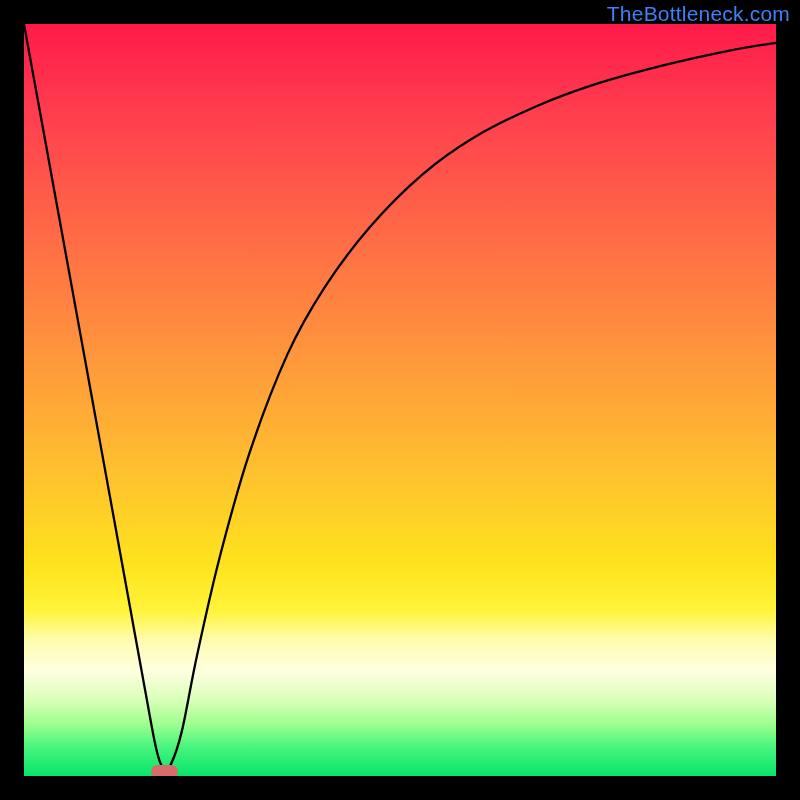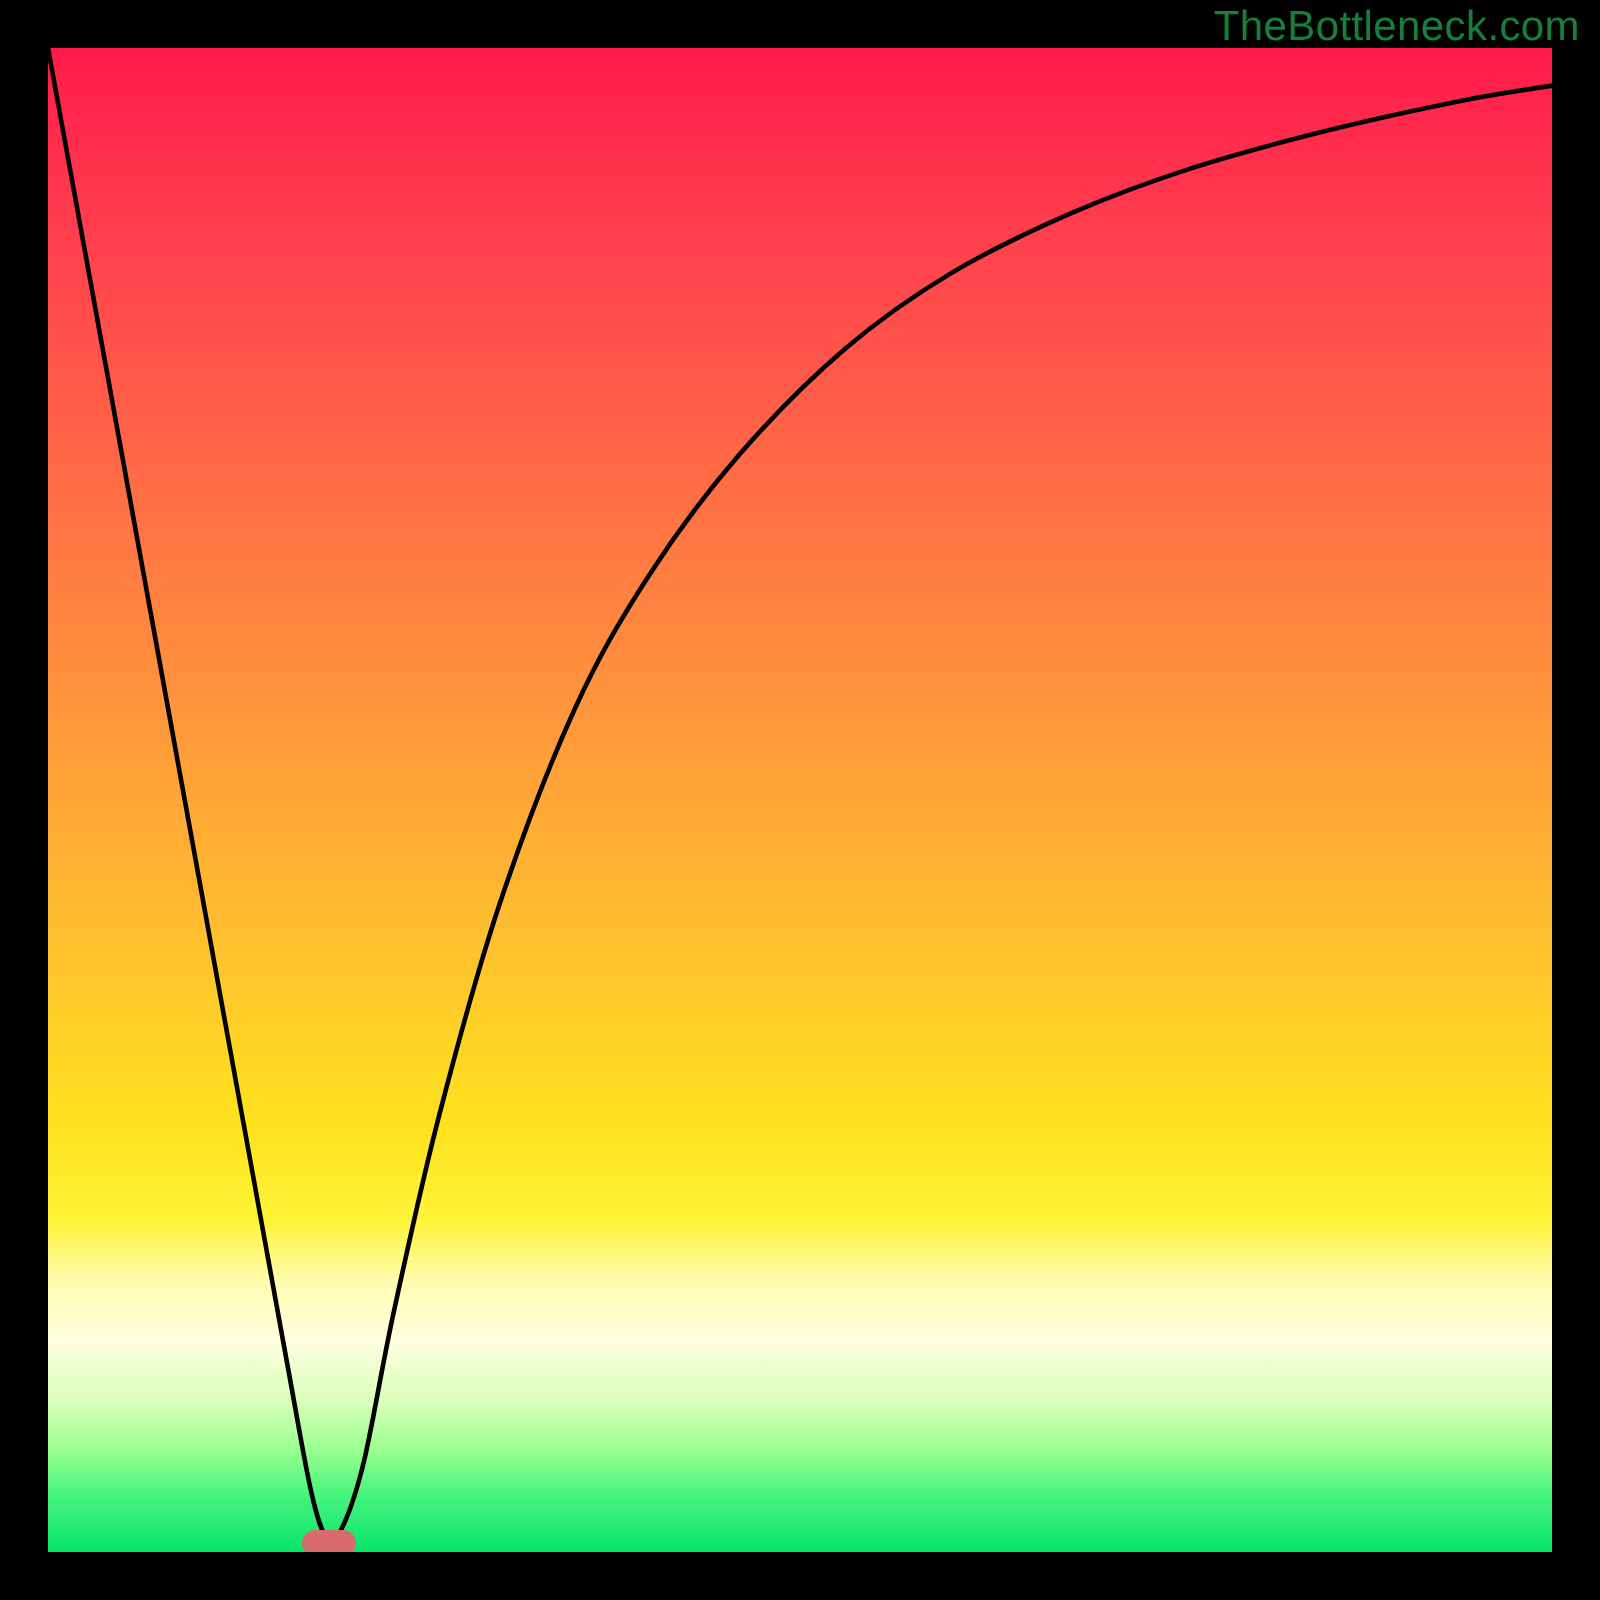--- a/index.html
+++ b/index.html
@@ -53,21 +53,21 @@
   }
   .marker {
     position: absolute;
     background: #d86b6b;
     border-radius: 999px;
   }
   .watermark {
     position: absolute;
     top: 2px;
     right: 10px;
-    color: #15803d;
+    color: #3b82f6;
     font-size: 21px;
     font-weight: 500;
     letter-spacing: 0.2px;
   }
 </style>
 </head>
 <body>
 
 <div class="frame">
 

